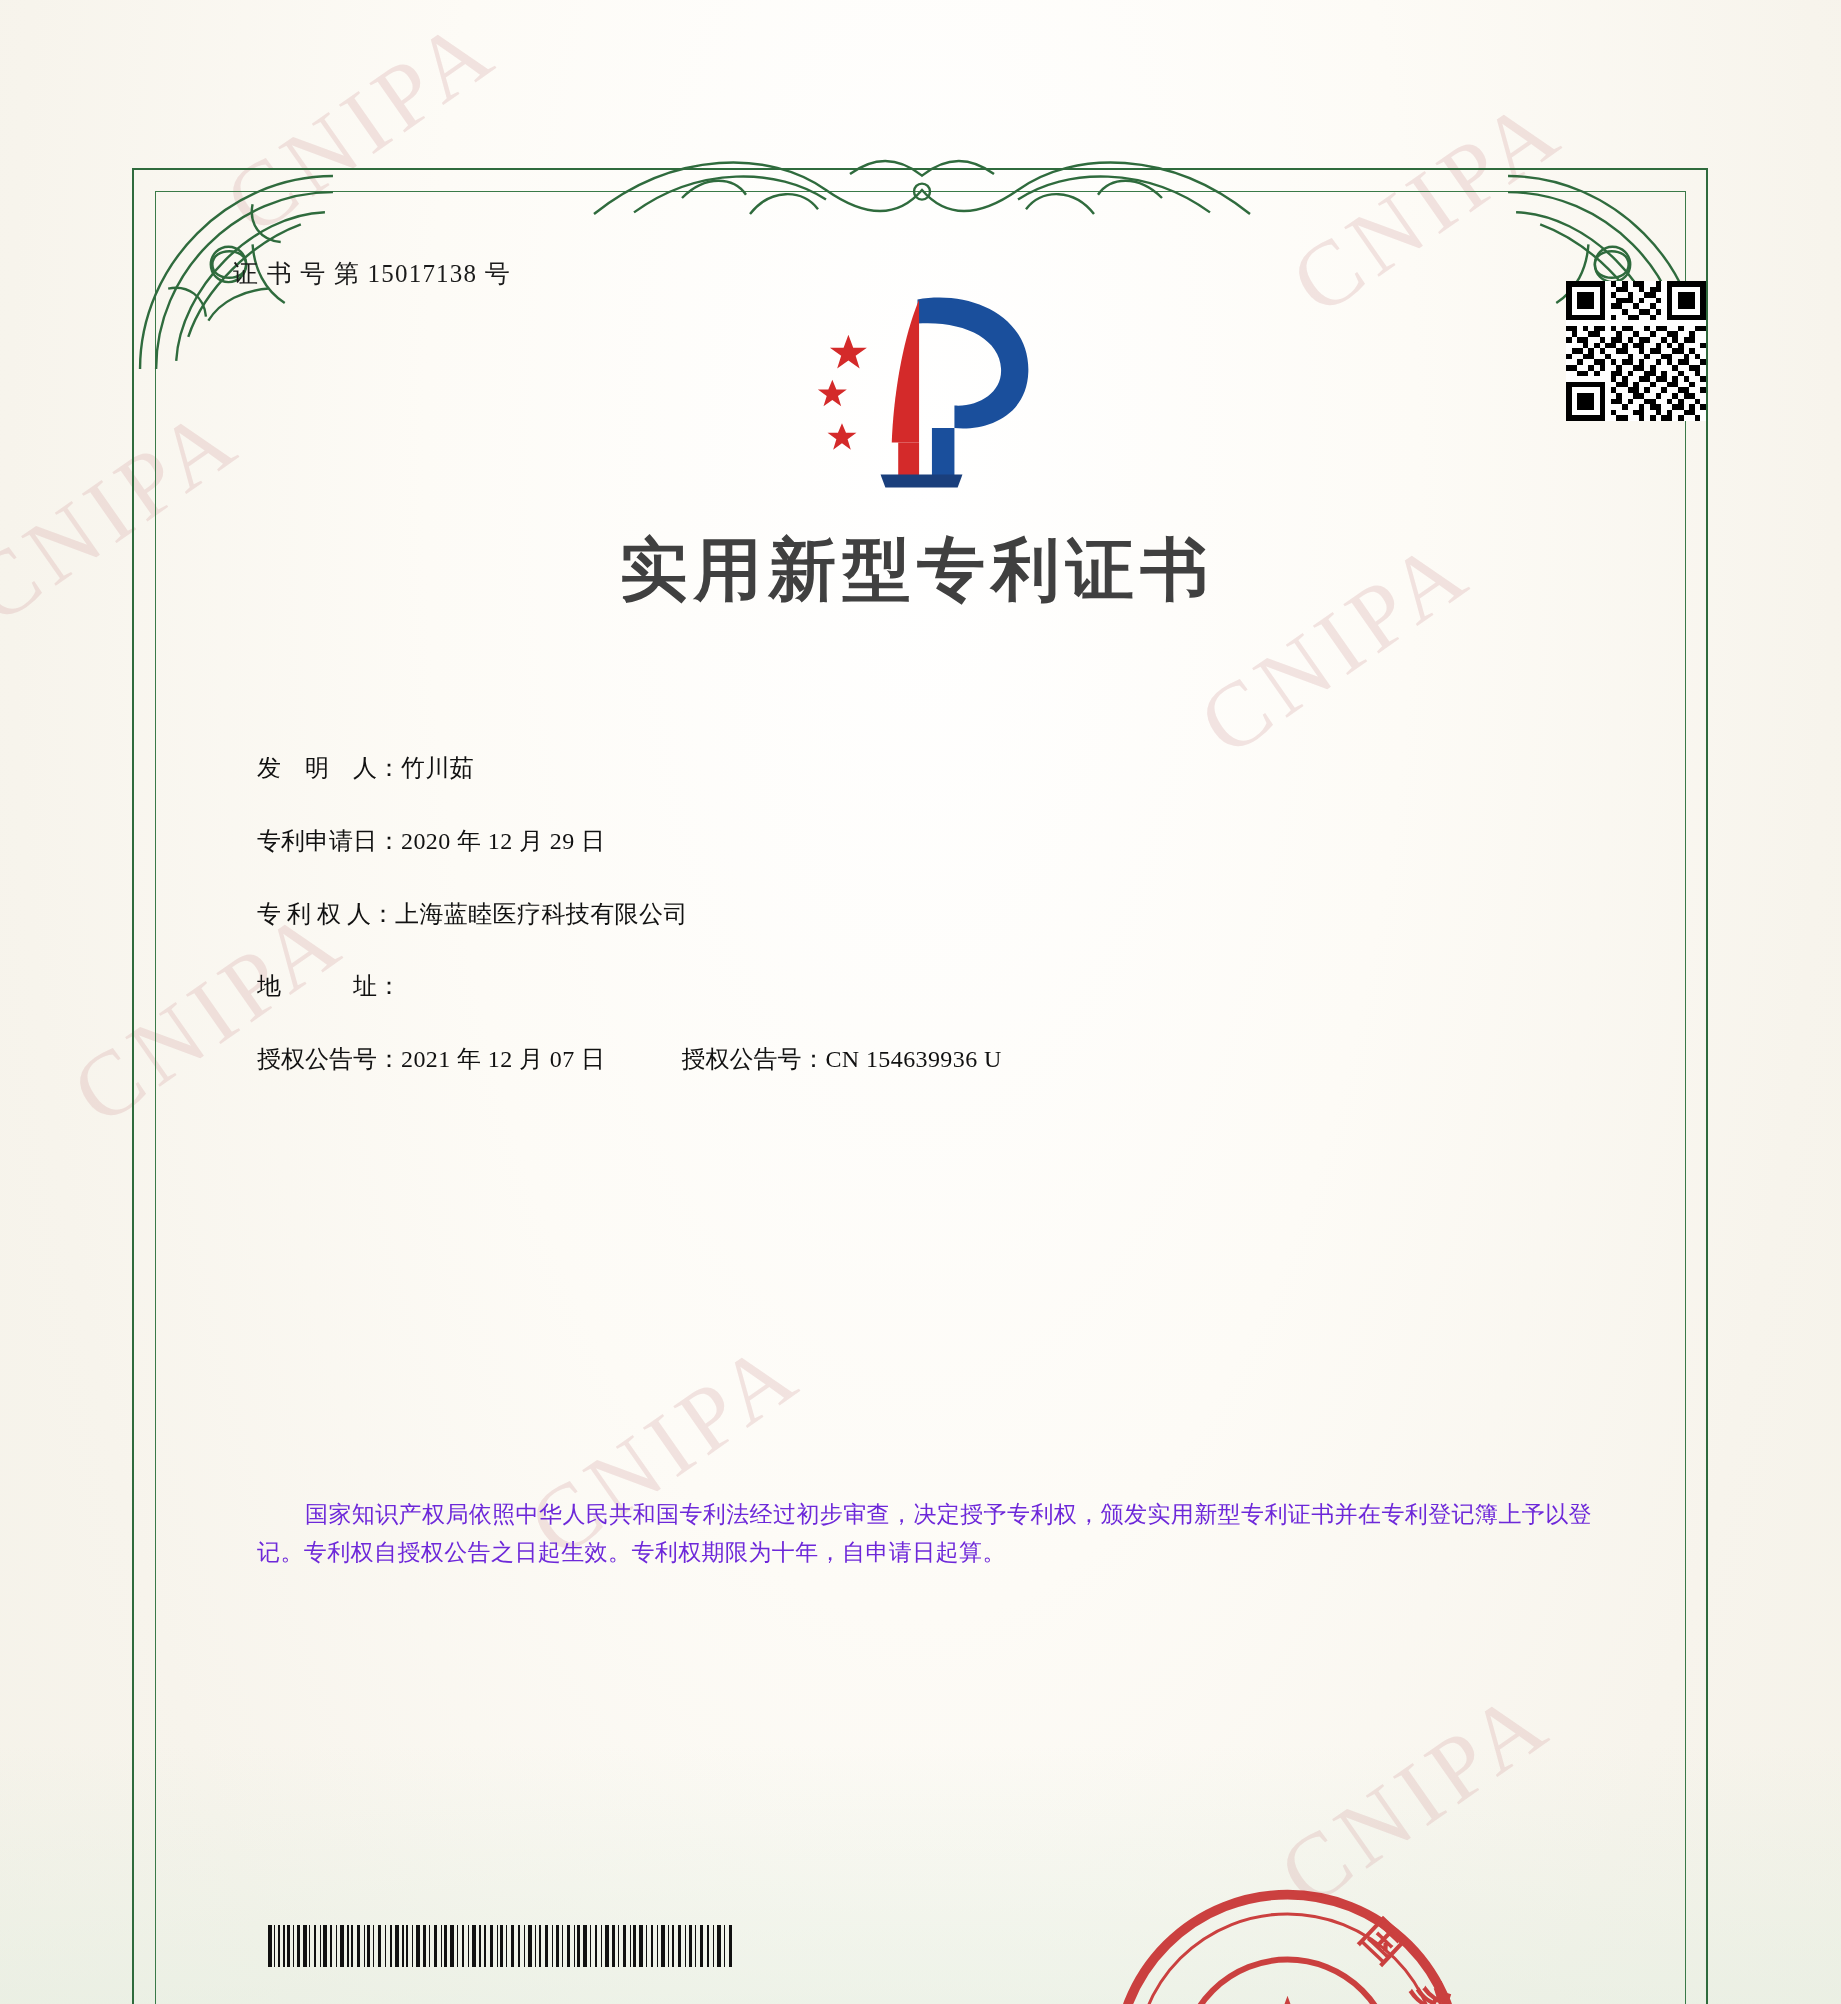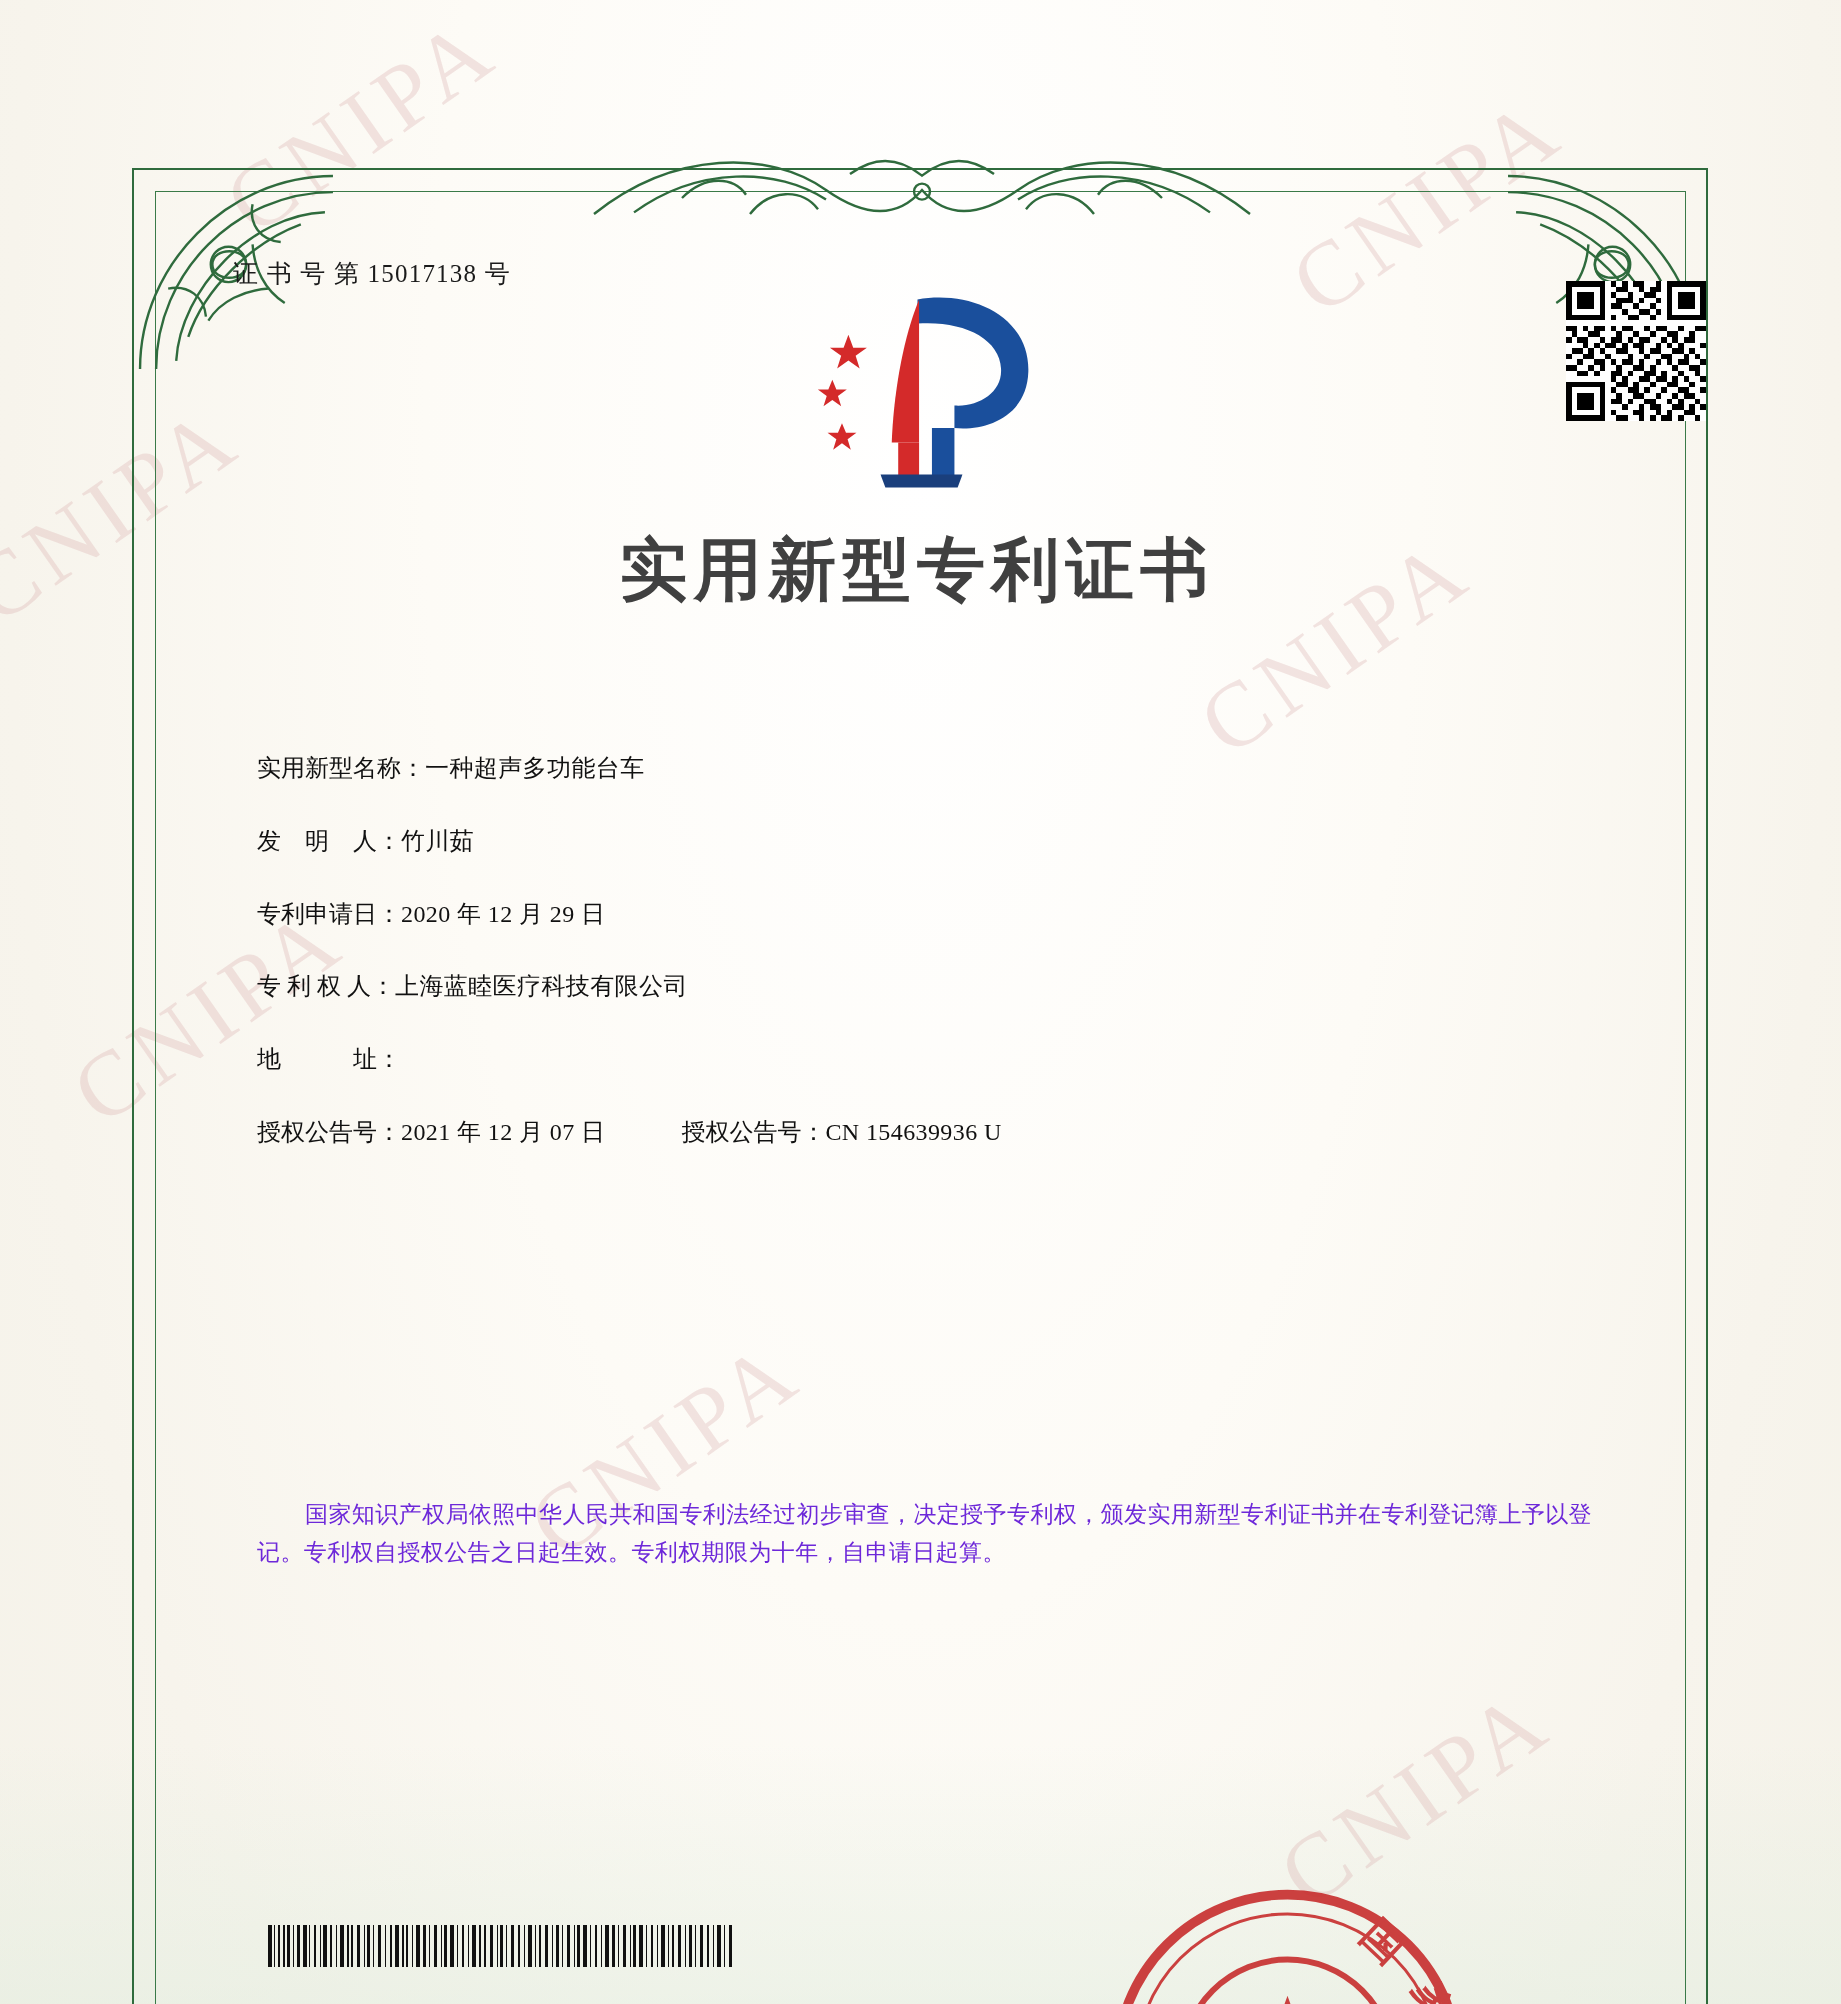--- a/index.html
+++ b/index.html
@@ -428,24 +428,20 @@
         <polygon points="44,118 49,130 62,130 51,138 55,151 44,143 33,151 37,138 26,130 39,130"></polygon>
         <polygon points="56,172 61,184 74,184 63,192 67,205 56,197 45,205 49,192 38,184 51,184"></polygon>
       </g>
     </svg>
   </div>
 
   <div class="title">实用新型专利证书</div>
 
   <div class="fields">
     <div class="field-row">
-      <span class="field-label">实用新型名称：</span>
-      <span class="field-value">一种超声多功能台车</span>
-    </div>
-    <div class="field-row">
       <span class="field-label">发　明　人：</span>
       <span class="field-value">竹川茹</span>
     </div>
     <div class="field-row">
       <span class="field-label">专利申请日：</span>
       <span class="field-value">2020 年 12 月 29 日</span>
     </div>
     <div class="field-row">
       <span class="field-label">专 利 权 人：</span>
       <span class="field-value">上海蓝睦医疗科技有限公司</span>

